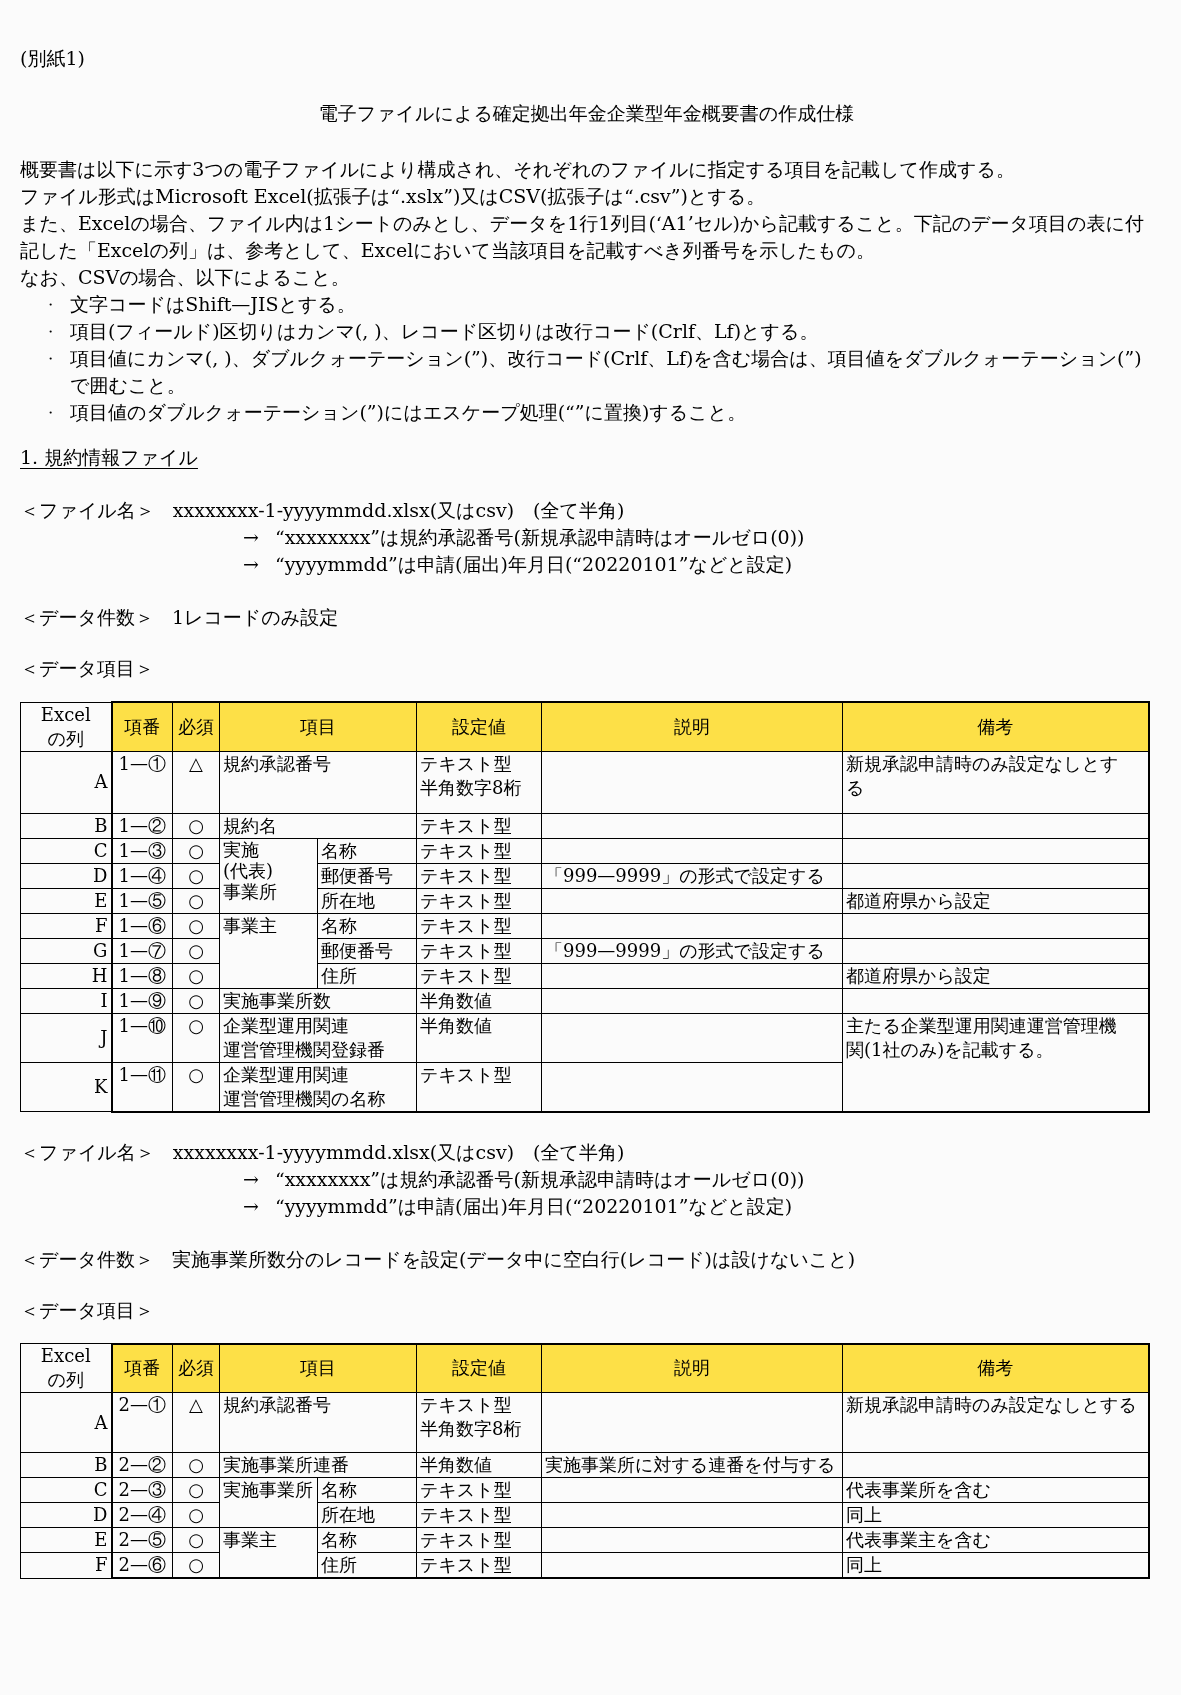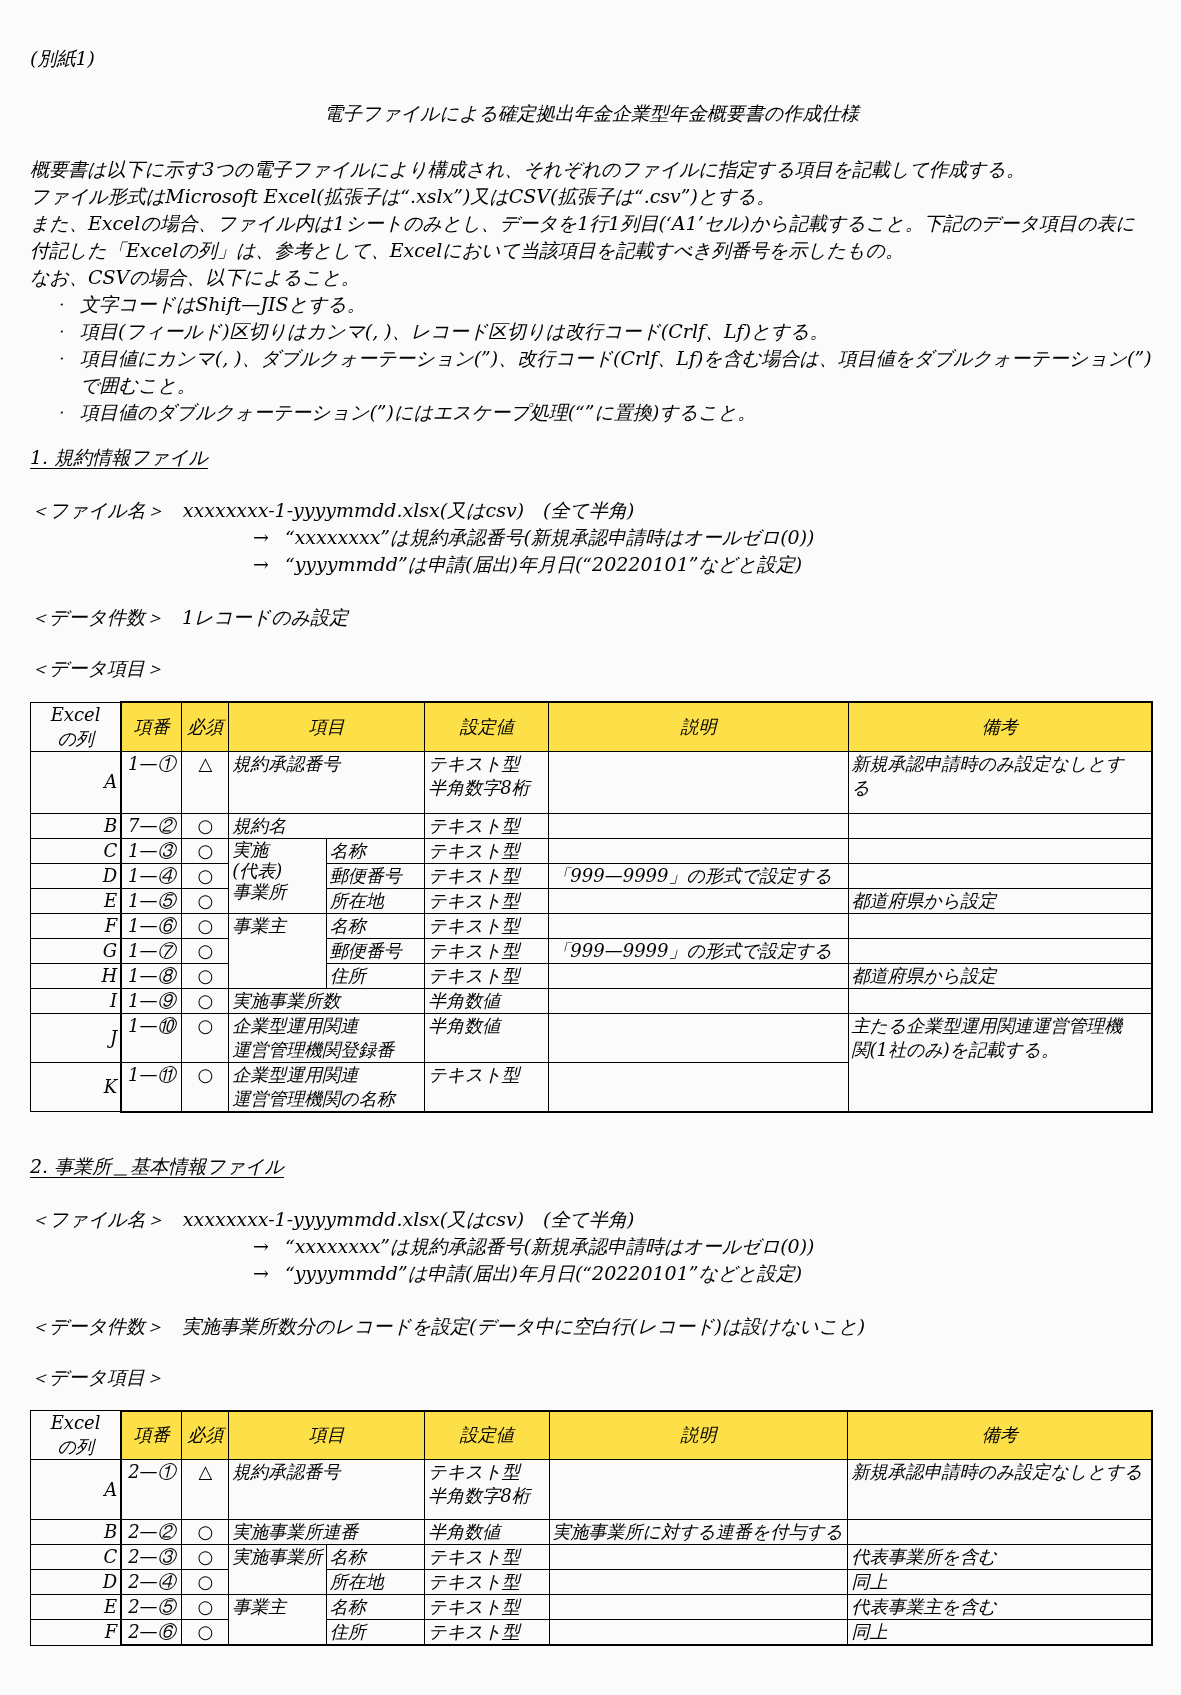--- a/index.html
+++ b/index.html
@@ -2,21 +2,21 @@
 <html lang="ja"><head>
 <meta charset="utf-8">
 <style>
   html,body{margin:0;padding:0;}
   body{
     width:1181px;height:1695px;overflow:hidden;
     background:#fbfbfb;color:#000;
     font-family:"DejaVu Serif","Liberation Serif",serif;
     font-size:19px;line-height:27px;
   }
-  .doc{padding:45px 28px 0 30px;font-style:italic;}
+  .doc{padding:45px 28px 0 20px;}
   .note-label{margin:0;}
   .title{text-align:center;margin-top:28px;}
   .intro{margin-top:29px;}
   .intro-line{margin:0;}
   .bullet{position:relative;padding-left:50px;margin:0;}
   .bullet .dot{position:absolute;left:24px;top:0;font-size:13px;}
   .sec-heading{margin-top:18px;text-decoration:underline;text-underline-offset:4px;}
   .file-line{margin-top:26px;display:flex;}
   .file-line .val{margin-left:18px;}
   .arrow-line{padding-left:223px;display:flex;}
@@ -124,21 +124,21 @@
       <td class="c top">△</td>
       <td class="l top" colspan="2">規約承認番号</td>
       <td class="l top pre">テキスト型
 半角数字8桁</td>
       <td class="l top"></td>
       <td class="l top pre br2">新規承認申請時のみ設定なしとす
 る</td>
     </tr>
     <tr class="rh1">
       <td class="xc">B</td>
-      <td class="c bl2">7—②</td>
+      <td class="c bl2">1—②</td>
       <td class="c">○</td>
       <td class="l" colspan="2">規約名</td>
       <td class="l">テキスト型</td>
       <td class="l"></td>
       <td class="l br2"></td>
     </tr>
     <tr class="rh1">
       <td class="xc">C</td>
       <td class="c bl2">1—③</td>
       <td class="c">○</td>
@@ -221,21 +221,20 @@
       <td class="c bl2 top bb2">1—⑪</td>
       <td class="c top bb2">○</td>
       <td class="l top pre bb2" colspan="2">企業型運用関連
 運営管理機関の名称</td>
       <td class="l top bb2">テキスト型</td>
       <td class="l top bb2"></td>
     </tr>
   </tbody>
     </table>
 
-  <p class="sec-heading sec2-gap">2. 事業所＿基本情報ファイル</p>
 
   <div class="file-line">
     <span class="lbl">＜ファイル名＞</span>
     <span class="val">xxxxxxxx-1-yyyymmdd.xlsx(又はcsv)　(全て半角)</span>
   </div>
   <div class="arrow-line">
     <span class="arrow">→</span>
     <span>“xxxxxxxx”は規約承認番号(新規承認申請時はオールゼロ(0))</span>
   </div>
   <div class="arrow-line">

